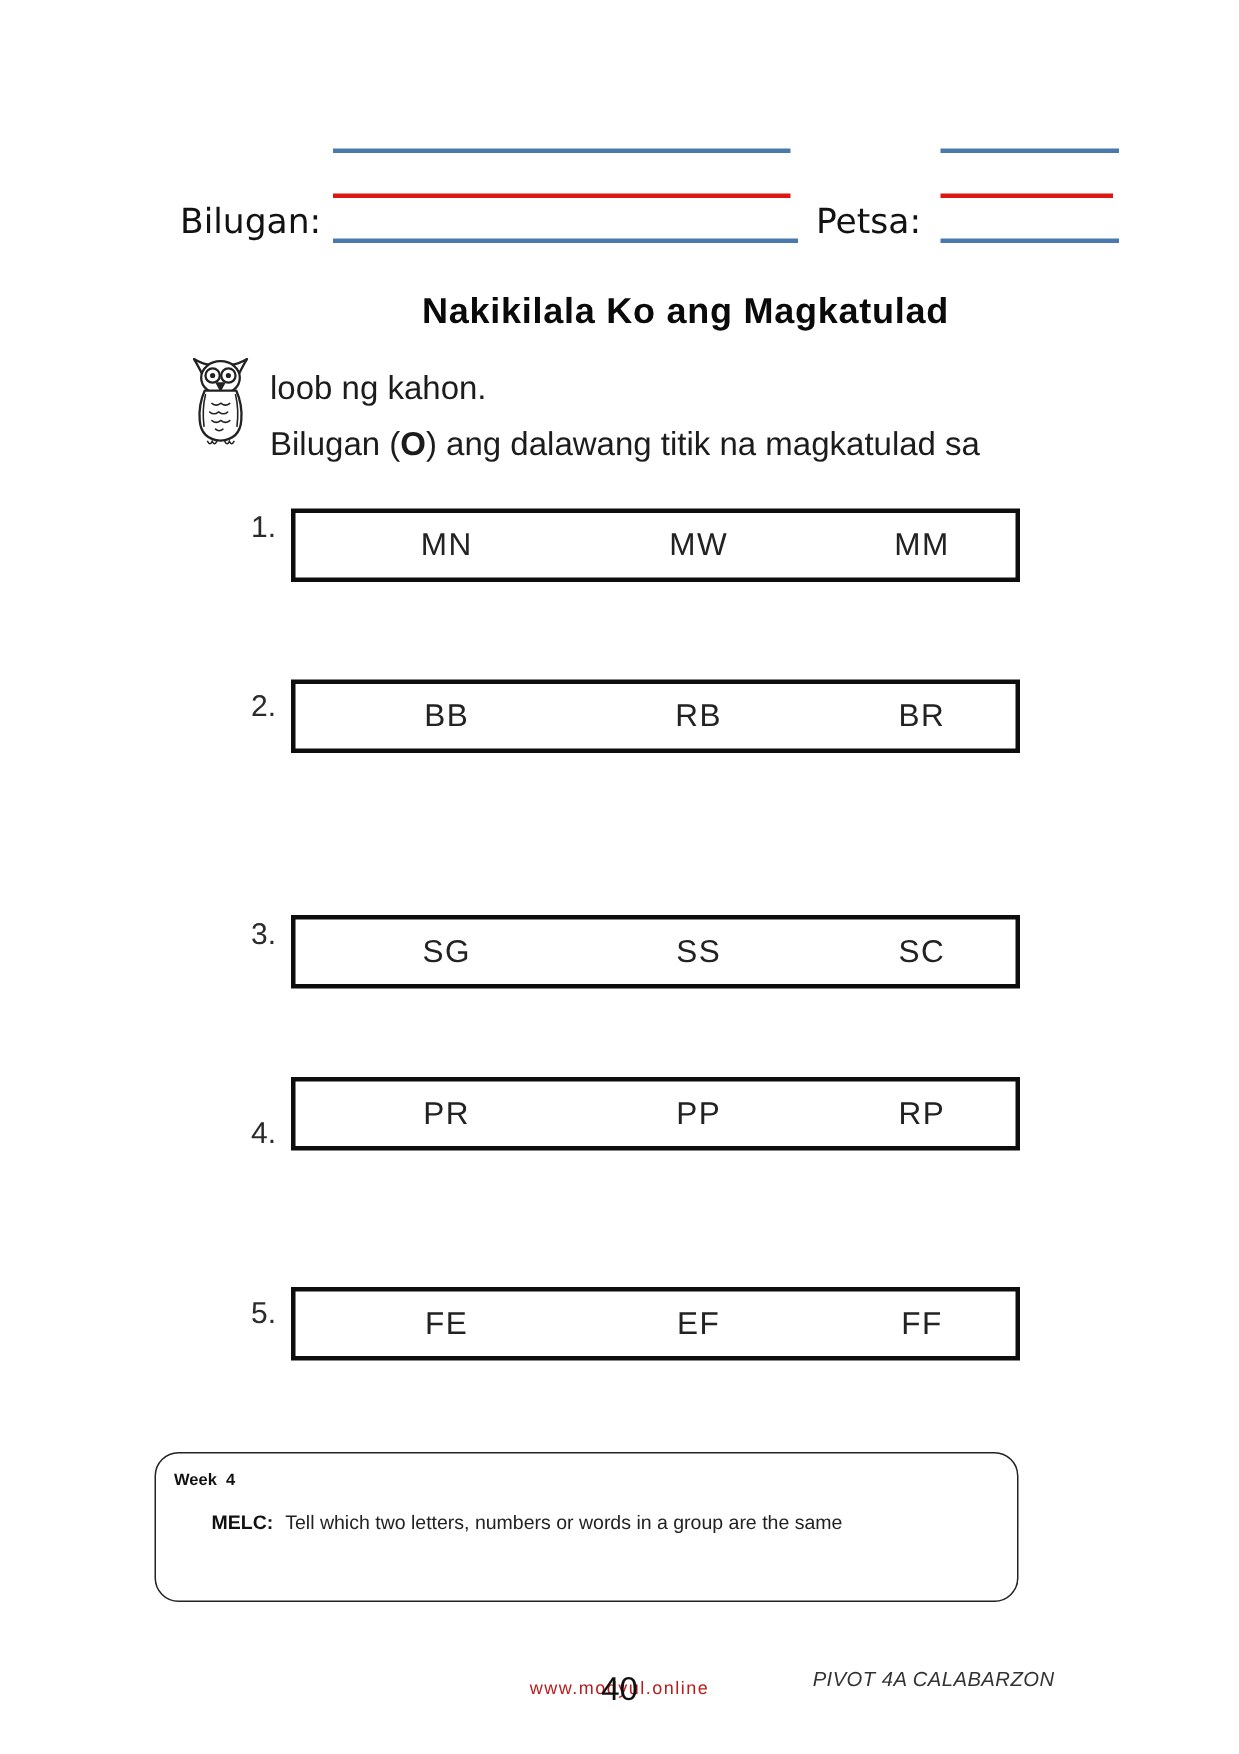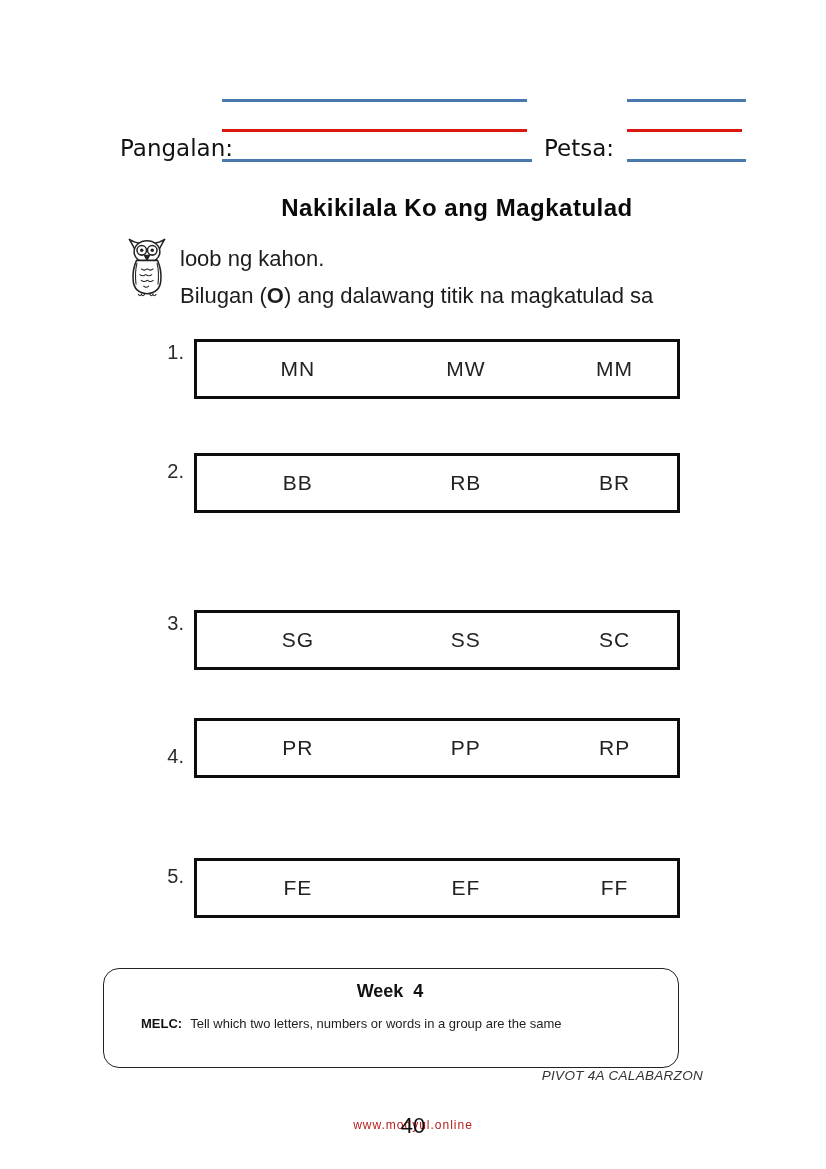--- a/index.html
+++ b/index.html
@@ -40,45 +40,45 @@
     position:absolute;left:180px;top:240px;width:570px;
     font-size:22px;line-height:37px;color:#1c1c1c;
   }
   .instruction b{font-weight:700;}
   
   .item-num{
     position:absolute;left:150px;width:34px;
     text-align:right;font-size:20px;color:#2b2b2b;
   }
   .item-box{
-    position:absolute;left:194px;width:486px;height:60px;
+    position:absolute;left:194px;width:486px;height:49px;
     border:3px solid #0d0d0d;background:#fff;box-sizing:border-box;
   }
   .opt{
     position:absolute;top:50%;transform:translate(-50%,-50%);
     font-size:21px;letter-spacing:1px;color:#222;
   }
   .opt.o1{left:21%;} .opt.o2{left:56%;} .opt.o3{left:87%;}
   .num1{top:341px;} .box1{top:339px;}
   .num2{top:460px;} .box2{top:453px;}
   .num3{top:612px;} .box3{top:610px;}
   .num4{top:745px;} .box4{top:718px;}
   .num5{top:865px;} .box5{top:858px;}
   
   .melc-box{
     position:absolute;left:103px;top:968px;width:576px;height:100px;
     border:1.6px solid #222;border-radius:16px;background:#fff;
     box-sizing:border-box;padding:12px 14px 0 12px;
   }
-  .week{font-size:18px;font-weight:700;color:#111;white-space:pre;text-align:center;}
+  .week{font-size:11px;font-weight:700;color:#111;white-space:pre;}
   .melc-row{margin-top:14px;font-size:13px;color:#222;padding-left:25px;}
   .melc-row .melc-lbl{font-weight:700;color:#111;}
   .melc-row .melc-txt{margin-left:8px;}
   .credit{
-    position:absolute;right:123px;top:1068px;
+    position:absolute;right:123px;top:1112px;
     font-size:13.5px;font-style:italic;color:#333;letter-spacing:.3px;
   }
   
   .watermark{
     position:absolute;left:0;right:0;top:1118px;
     text-align:center;font-size:12px;letter-spacing:1px;color:#b91c1c;
   }
   .page-num{
     position:absolute;left:0;right:0;top:1113px;
     text-align:center;font-size:22px;color:#101010;
@@ -92,21 +92,21 @@
   <div>
     <div class="wline blue nl1"></div>
     <div class="wline red nl2"></div>
     <div class="wline blue nl3"></div>
   </div>
   <div>
     <div class="wline blue dl1"></div>
     <div class="wline red dl2"></div>
     <div class="wline blue dl3"></div>
   </div>
-  <div class="hdr-label lbl-name">Pangalan:</div>
+  <div class="hdr-label lbl-name">Bilugan:</div>
   <div class="hdr-label lbl-date">Petsa:</div>
 
   <div class="title">Nakikilala Ko ang Magkatulad</div>
 
   <div class="owl">
     <svg width="42" height="64" viewBox="0 0 44 66">
       <g fill="#ffffff" stroke="#222" stroke-width="1.6" stroke-linejoin="round" stroke-linecap="round">
         <path d="M10 15 Q6 7 3.5 3 Q12 8 16 6.5 Z"></path>
         <path d="M34 15 Q38 7 40.5 3 Q32 8 28 6.5 Z"></path>
         <ellipse cx="22" cy="16" rx="13.5" ry="11.5"></ellipse>

